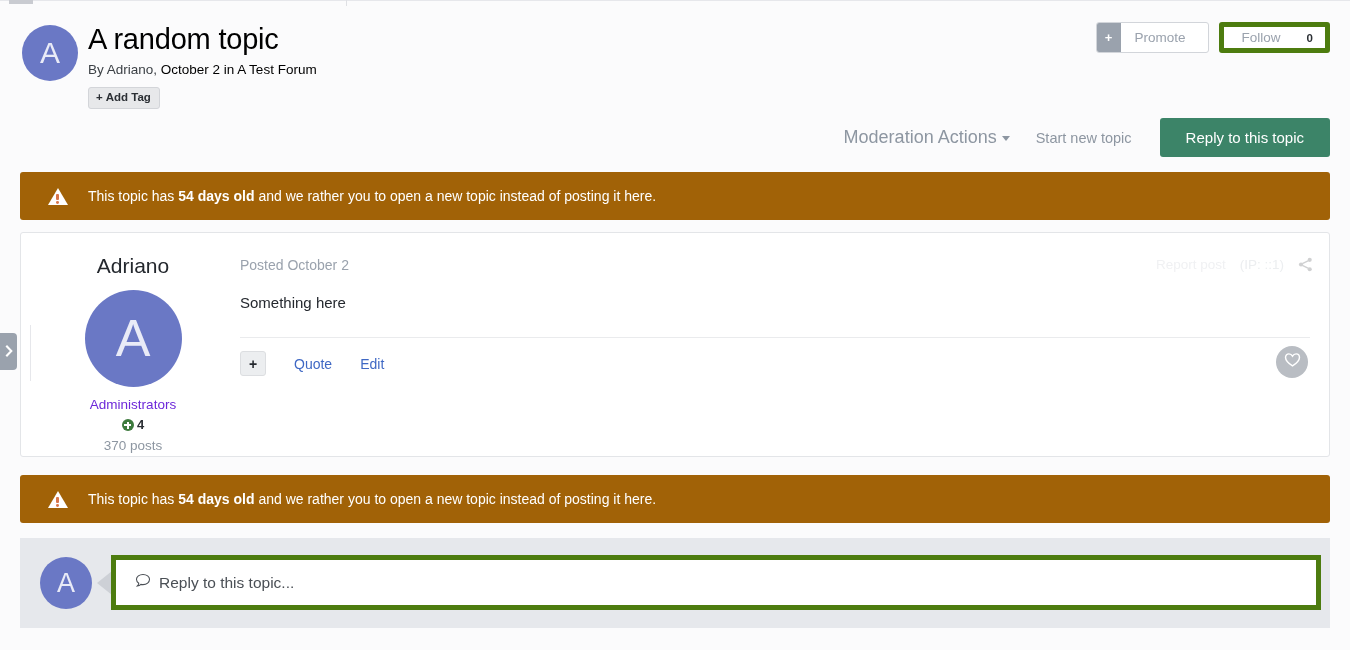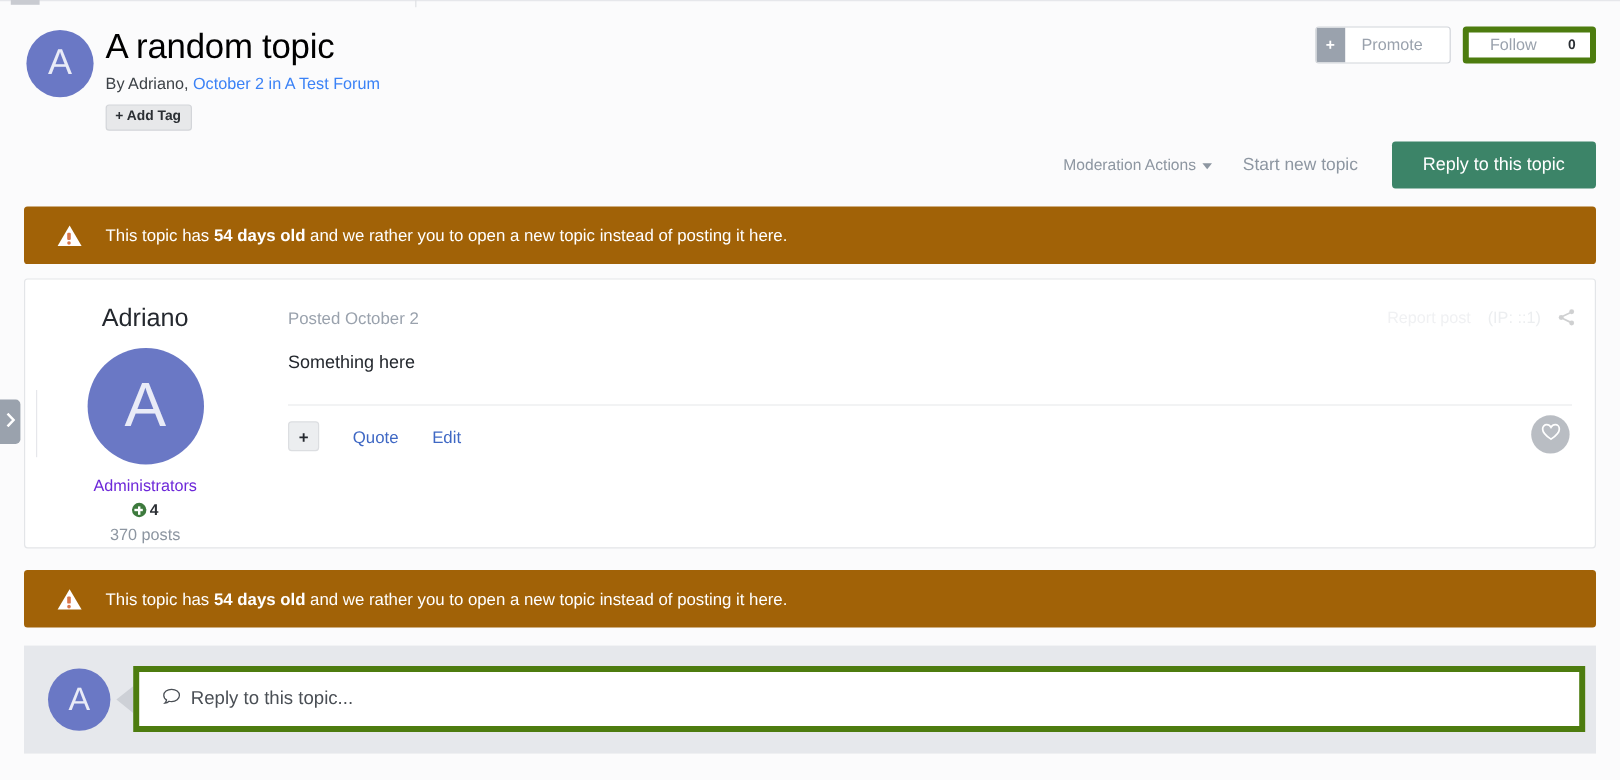--- a/index.html
+++ b/index.html
@@ -41,21 +41,21 @@
     font-weight: 400;
   }
   .hdr-text { position: absolute; left: 68px; top: 0; }
   .topic-title {
     font-size: 29px; color: #000000; font-weight: 400;
     letter-spacing: -0.2px; line-height: 34px; margin: 0;
   }
   .byline {
     font-size: 13.5px; color: #3c4146; margin-top: 5px; line-height: 17px;
   }
-  .byline a { color: #3b82f6; text-decoration: none; }
+  .byline a { color: #000000; text-decoration: none; }
   .addtag {
     display: inline-block; margin-top: 9px;
     background: #e7e8ea; border: 1px solid #d3d5d9; border-radius: 3px;
     font-size: 11.5px; color: #2b2f34; font-weight: bold;
     padding: 3px 8px 4px 7px; line-height: 13px; cursor: pointer;
   }
   .addtag .pl { font-weight: bold; margin-right: 3px; }
 
   
   .hdr-btns { position: absolute; right: 0px; top: 0px; display: flex; gap: 10px; }
@@ -80,21 +80,21 @@
   }
   .btn-follow .lbl { font-size: 13.5px; color: #9aa2ad; }
   .btn-follow .cnt { font-size: 11.5px; color: #2b2f34; font-weight: bold; }
 
   
   .actionbar {
     position: absolute; right: 20px; top: 118px;
     display: flex; align-items: center;
   }
   .mod-actions {
-    font-size: 13px; color: #8d96a1; padding-right: 26px; cursor: pointer;
+    font-size: 18px; color: #8d96a1; padding-right: 26px; cursor: pointer;
   }
   .caret {
     display: inline-block; margin-left: 5px;
     border-left: 4px solid transparent; border-right: 4px solid transparent;
     border-top: 5px solid #8d96a1; vertical-align: middle;
   }
   .start-new {
     font-size: 14.5px; color: #8d96a1; padding-right: 28px; cursor: pointer;
   }
   .btn-reply {
@@ -131,21 +131,21 @@
   .warn-txt b { font-weight: bold; }
   .warn1 { top: 172px; }
   .warn2 { top: 475px; }
 
   
   .post {
     position: absolute; left: 20px; top: 232px; width: 1310px; height: 225px;
     background: #fff; border: 1px solid #e3e5e8; border-radius: 3px;
   }
   .post-left {
-    position: absolute; left: 0; top: 0; width: 200px; text-align: center;
+    position: absolute; left: 12px; top: 0; width: 200px; text-align: center;
     padding-top: 20px;
   }
   .post-username {
     font-size: 21px; color: #24282e; line-height: 26px;
   }
   .post-avatar {
     width: 97px; height: 97px; border-radius: 50%;
     background: #6a78c5; color: #e9ebf7;
     font-size: 52px; line-height: 97px; text-align: center;
     margin: 11px auto 0;

